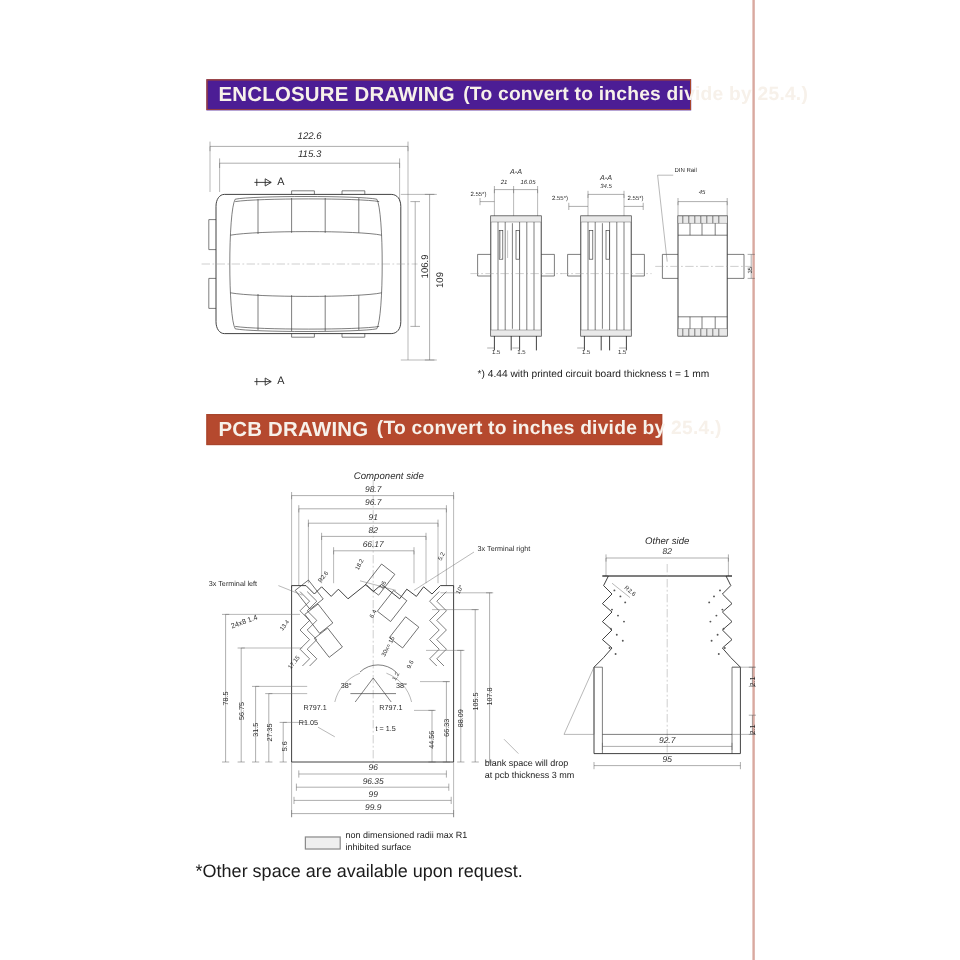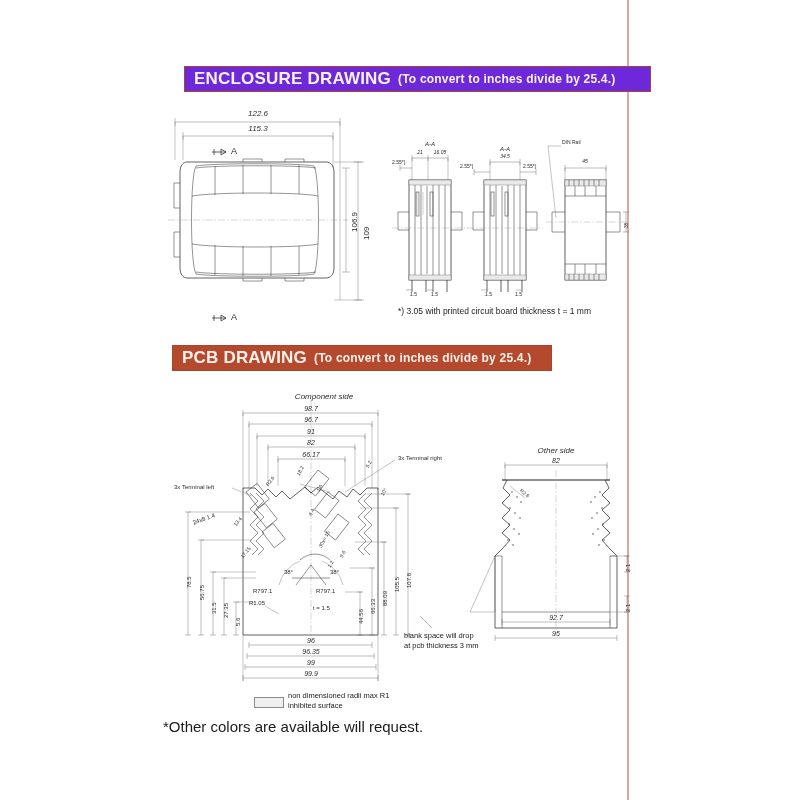--- a/index.html
+++ b/index.html
@@ -19,21 +19,21 @@
     position:absolute;
     background:#b5492e;
     color:#f7f1ea;
     display:flex;align-items:center;
     padding:0 10px;
     box-sizing:border-box;
     letter-spacing:.2px;
     box-shadow:0 0 0 1px #a8452c inset;
   }
   .banner .b-title{font-weight:bold;font-size:17px;white-space:nowrap;}
-  .banner .b-sub{font-weight:bold;font-size:12px;margin-left:7px;white-space:nowrap;}
+  .banner .b-sub{font-weight:bold;font-size:16px;margin-left:7px;white-space:nowrap;}
 
   
   .t{position:absolute;font-size:7px;color:#2b2b2b;white-space:nowrap;line-height:1;}
   .t.s6{font-size:6px;}
   .t.s5{font-size:5px;}
   .t.s8{font-size:8px;}
   .t.s9{font-size:9px;}
   .t.ctr{transform:translateX(-50%);font-style:italic;}
   .rot{transform-origin:left top;}
 
@@ -53,21 +53,21 @@
   .hatch{stroke:#777;stroke-width:.35;fill:none;}
   .fillgray{fill:#e9e9e9;stroke:#6b6b6b;stroke-width:.4;}
 </style>
 </head>
 <body>
 
 <div id="sheet">
 
   <div class="v-rule" style="left: 627px; background: rgb(217, 169, 160);"></div>
 
-  <div class="banner" style="left: 184px; top: 66px; width: 467px; height: 26px; background: #6d28d9;">
+  <div class="banner" style="left: 172px; top: 66px; width: 404px; height: 26px; background: #4c1d95;">
     <span class="b-title">ENCLOSURE DRAWING</span>
     <span class="b-sub">(To convert to inches divide by 25.4.)</span>
   </div>
 
   <svg width="800" height="800">
 
     <line class="dim" x1="175" y1="122" x2="340" y2="122"></line>
     <path class="dim" d="M175 118 L175 126 M340 118 L340 126"></path>
     <line class="thin" x1="175" y1="122" x2="175" y2="160"></line>
     <line class="thin" x1="340" y1="122" x2="340" y2="300"></line>
@@ -221,21 +221,21 @@
 
     <path class="thin" d="M556 218 L548 146 L561 146"></path>
 
     <line class="dim" x1="626" y1="212" x2="626" y2="232"></line>
     <path class="dim" d="M623 212 L629 212 M623 232 L629 232"></path>
   </svg>
   <div class="t s5" style="left:562px;top:140px;">DIN Rail</div>
   <div class="t s5 ctr" style="left:585px;top:159px;">45</div>
   <div class="t s5 rot" style="left:624px;top:228px;transform:rotate(-90deg);">35</div>
 
-  <div class="note" style="left:398px;top:306px;">*) 3.05 with printed circuit board thickness t = 1 mm</div>
+  <div class="note" style="left:398px;top:306px;">*) 4.44 with printed circuit board thickness t = 1 mm</div>
 
   <div class="banner" style="left: 172px; top: 345px; width: 380px; height: 26px; background: rgb(181, 73, 46);">
     <span class="b-title">PCB DRAWING</span>
     <span class="b-sub">(To convert to inches divide by 25.4.)</span>
   </div>
 
   <svg width="800" height="800">
 
     <line class="dim" x1="243" y1="413" x2="378" y2="413"></line>
     <path class="dim" d="M243 410 L243 416 M378 410 L378 416"></path>
@@ -466,15 +466,15 @@
   <div class="t s6 rot" style="left:625px;top:612px;transform:rotate(-90deg);">2.1</div>
   <div class="t ctr" style="left:556px;top:614px;">92.7</div>
   <div class="t ctr" style="left:556px;top:630px;">95</div>
 
   <div class="swatch" style="left:254px;top:697px;width:28px;height:9px;"></div>
   <div class="note2" style="left:288px;top:691px;">
     <div>non dimensioned radii max R1</div>
     <div>inhibited surface</div>
   </div>
 
-  <div class="bigstar" style="left:163px;top:718px;">*Other colors are available will request.</div>
+  <div class="bigstar" style="left:163px;top:718px;">*Other space are available upon request.</div>
 
 </div>
 
 </body></html>

